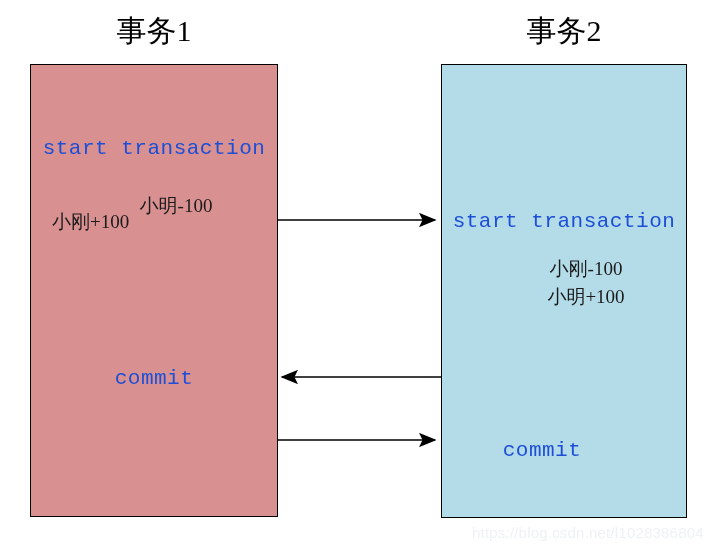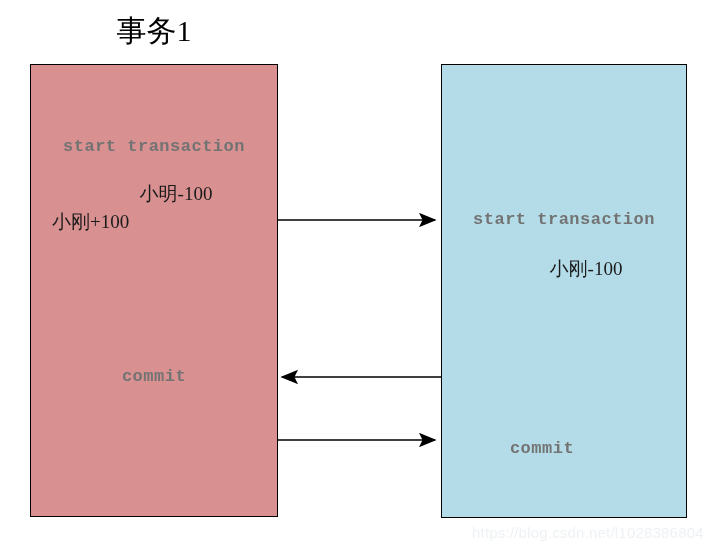--- a/index.html
+++ b/index.html
@@ -47,39 +47,38 @@
     top: 64px;
     width: 246px;
     height: 454px;
     background: #b3dce8;
   }
 
   
   .stmt {
     position: absolute;
     font-family: "Liberation Mono", "DejaVu Sans Mono", monospace;
-    font-size: 17px;
+    font-size: 21px;
     line-height: 1;
-    color: #737373;
+    color: #1d4ed8;
     white-space: nowrap;
     letter-spacing: 0.5px;
-    font-weight: bold;
   }
   .amt {
     position: absolute;
     font-family: "Liberation Serif", "DejaVu Serif", serif;
     font-size: 19px;
     line-height: 1;
     color: #1a1a1a;
     white-space: nowrap;
   }
 
   
   #left-start   { left: 30px;  top: 138px; width: 248px; text-align: center; }
-  #left-amt-1   { left: 52px;  top: 184px; width: 248px; text-align: center; }
+  #left-amt-1   { left: 52px;  top: 196px; width: 248px; text-align: center; }
   #left-amt-2   { left: 52px;  top: 212px; width: 248px; }
   #left-commit  { left: 30px;  top: 368px; width: 248px; text-align: center; }
 
   
   #right-start  { left: 441px; top: 211px; width: 246px; text-align: center; }
   #right-amt-1  { left: 463px; top: 259px; width: 246px; text-align: center; }
   #right-amt-2  { left: 463px; top: 287px; width: 246px; text-align: center; }
   #right-commit { left: 419px; top: 440px; width: 246px; text-align: center; }
 
   
@@ -104,32 +103,34 @@
     letter-spacing: 0.2px;
   }
 </style>
 </head>
 <body>
 
 <div id="canvas">
 
   <div class="col-title" id="title-left">事务1</div>
 
+  <div class="col-title" id="title-right">事务2</div>
 
   <div class="txn-box" id="box-left"></div>
 
   <div class="txn-box" id="box-right"></div>
 
   <div class="stmt" id="left-start">start transaction</div>
   <div class="amt" id="left-amt-1">小明-100</div>
   <div class="amt" id="left-amt-2">小刚+100</div>
   <div class="stmt" id="left-commit">commit</div>
 
   <div class="stmt" id="right-start">start transaction</div>
   <div class="amt" id="right-amt-1">小刚-100</div>
+  <div class="amt" id="right-amt-2">小明+100</div>
   <div class="stmt" id="right-commit">commit</div>
 
   <svg class="arrow-svg" viewBox="0 0 180 460">
     <defs>
       <marker id="ah-right" markerWidth="11" markerHeight="9" refX="10" refY="4.5" orient="0">
         <path d="M0,0 L11,4.5 L0,9 L2.2,4.5 Z" fill="#000000"></path>
       </marker>
       <marker id="ah-left" markerWidth="11" markerHeight="9" refX="10" refY="4.5" orient="180">
         <path d="M0,0 L11,4.5 L0,9 L2.2,4.5 Z" fill="#000000"></path>
       </marker>

